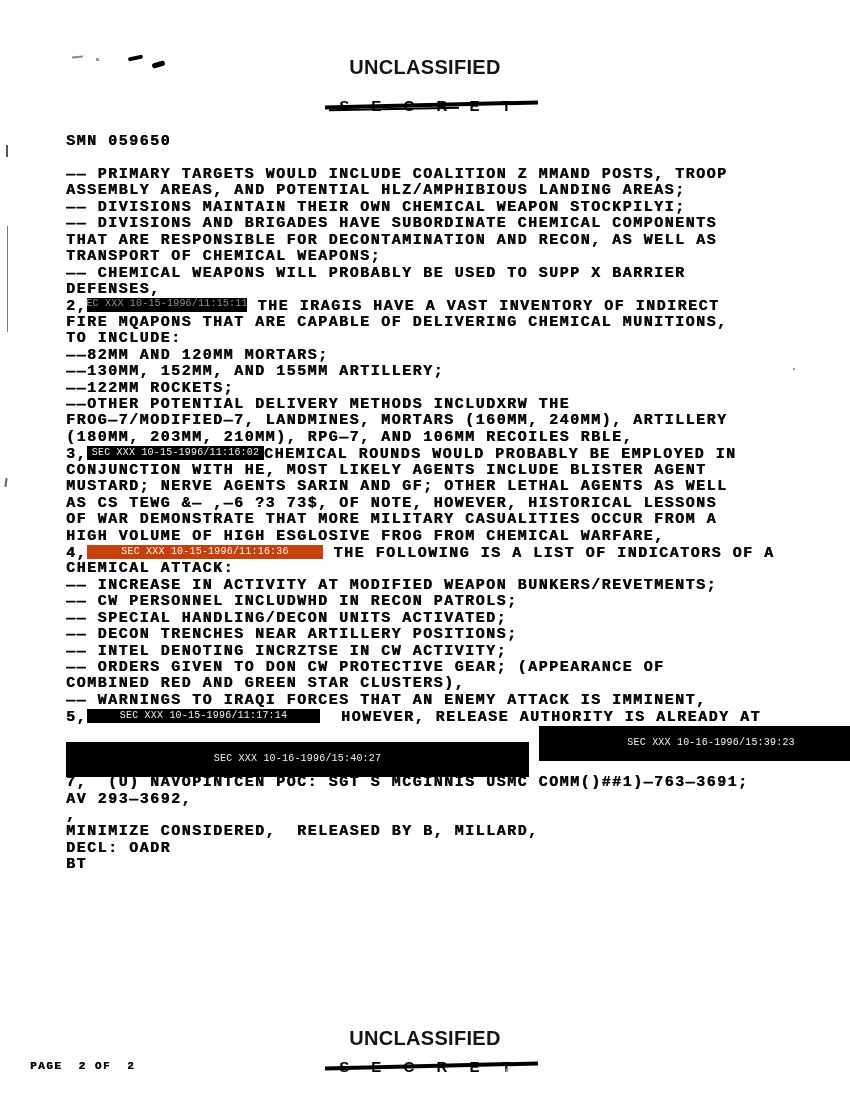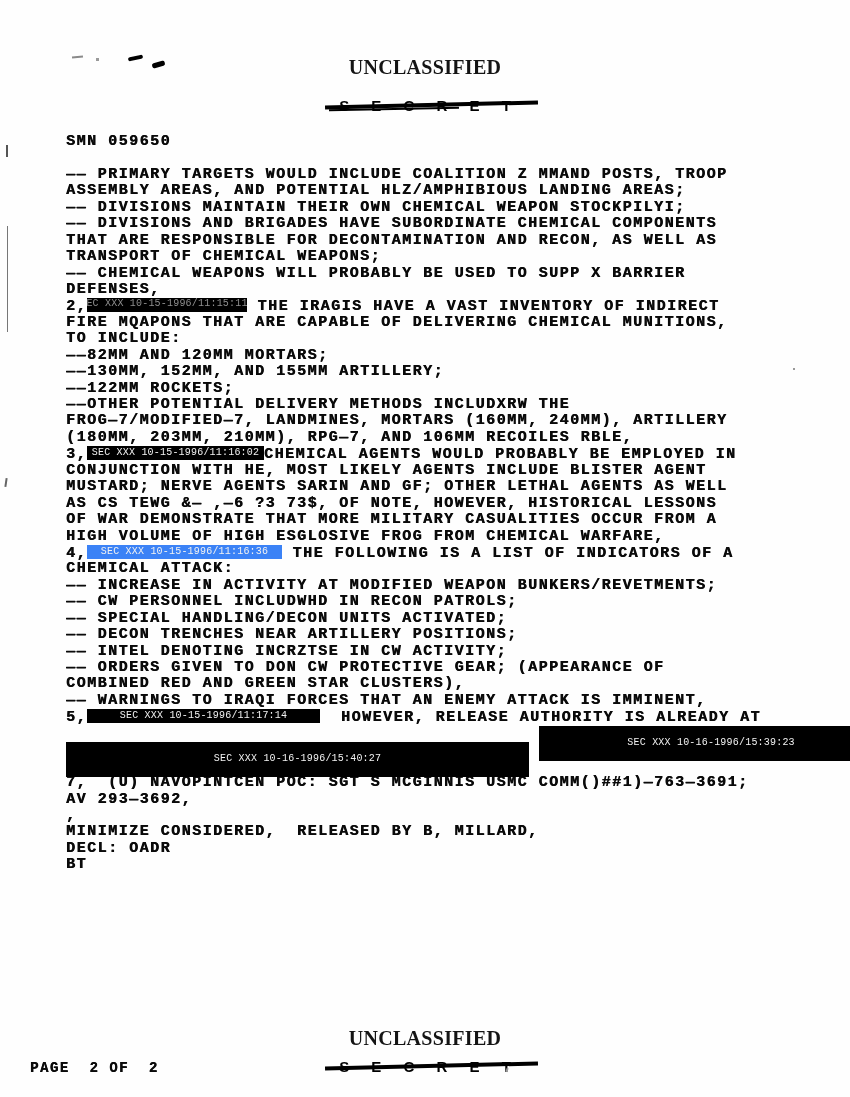--- a/index.html
+++ b/index.html
@@ -2,21 +2,21 @@
 <html><head>
 <meta charset="utf-8">
 <style>
   html,body{margin:0;padding:0;}
   body{width:850px;height:1097px;background:#ffffff;position:relative;overflow:hidden;
        font-family:"Liberation Mono",monospace;}
   .page{position:absolute;inset:0;background:#fefefe;overflow:hidden;}
 
   
   .center-line{position:absolute;left:0;right:0;text-align:center;}
-  .unclass{font-family:Liberation Serif, serif;font-weight:700;font-size:20px;
+  .unclass{font-family:Liberation Sans, sans-serif;font-weight:700;font-size:20px;
            letter-spacing:.3px;color:#141414;transform:scaleY(.96);margin-top:38px;}
 
   
   .secret{position:relative;display:inline-block;font-family:"Liberation Sans",sans-serif;
           font-weight:700;font-size:15px;color:#000;letter-spacing:9px;margin-right:-9px;}
   .secret .strike{position:absolute;left:-14px;right:-18px;top:6px;height:4px;background:#000;
           transform:rotate(-1.4deg);}
   .secret .strike2{position:absolute;left:-10px;width:72%;top:11px;height:2px;background:#000;
           transform:rotate(-1.2deg);}
 
@@ -29,21 +29,21 @@
   
   .redact{display:inline-block;position:relative;background:#000;height:14px;
           vertical-align:-2px;text-shadow:none;letter-spacing:0;}
   .redact .rlabel{position:absolute;inset:0;display:flex;align-items:center;justify-content:center;
           font-family:Liberation Mono, monospace;font-weight:400;font-size:10px;
           letter-spacing:.2px;color:#f2f2f2;white-space:nowrap;border-radius:6px;}
   .redact.faint .rlabel{color:#8f8f8f;align-items:flex-start;line-height:12px;}
   .redact.tall{height:35px;vertical-align:-3.5px;}
 
   
-  #pagenum{position:absolute;left:30px;top:1060px;font-weight:700;font-size:14px;
+  #pagenum{position:absolute;left:30px;top:1060px;font-weight:700;font-size:11px;
            letter-spacing:1.5px;white-space:pre;color:#0a0a0a;text-shadow:.4px 0 0 #0a0a0a;}
 
   
   .art{position:absolute;background:#000;}
 </style>
 </head>
 <body>
 
 <div class="page">
 
@@ -72,27 +72,27 @@
       <div class="line"><span>DEFENSES,</span></div>
       <div class="line"><span>2,</span><span class="redact faint" style="width: 160px; background: rgb(0, 0, 0);"><span class="rlabel">EC XXX 10-15-1996/11:15:11</span></span><span> THE IRAGIS HAVE A VAST INVENTORY OF INDIRECT</span></div>
       <div class="line"><span>FIRE MQAPONS THAT ARE CAPABLE OF DELIVERING CHEMICAL MUNITIONS,</span></div>
       <div class="line"><span>TO INCLUDE:</span></div>
       <div class="line"><span>——82MM AND 120MM MORTARS;</span></div>
       <div class="line"><span>——130MM, 152MM, AND 155MM ARTILLERY;</span></div>
       <div class="line"><span>——122MM ROCKETS;</span></div>
       <div class="line"><span>——OTHER POTENTIAL DELIVERY METHODS INCLUDXRW THE</span></div>
       <div class="line"><span>FROG—7/MODIFIED—7, LANDMINES, MORTARS (160MM, 240MM), ARTILLERY</span></div>
       <div class="line"><span>(180MM, 203MM, 210MM), RPG—7, AND 106MM RECOILES RBLE,</span></div>
-      <div class="line"><span>3,</span><span class="redact" style="width: 177px; background: rgb(0, 0, 0);"><span class="rlabel">SEC XXX 10-15-1996/11:16:02</span></span><span>CHEMICAL AGENTS WOULD PROBABLY BE EMPLOYED IN</span></div>
+      <div class="line"><span>3,</span><span class="redact" style="width: 177px; background: rgb(0, 0, 0);"><span class="rlabel">SEC XXX 10-15-1996/11:16:02</span></span><span>CHEMICAL ROUNDS WOULD PROBABLY BE EMPLOYED IN</span></div>
       <div class="line"><span>CONJUNCTION WITH HE, MOST LIKELY AGENTS INCLUDE BLISTER AGENT</span></div>
       <div class="line"><span>MUSTARD; NERVE AGENTS SARIN AND GF; OTHER LETHAL AGENTS AS WELL</span></div>
       <div class="line"><span>AS CS TEWG &amp;— ,—6 ?3 73$, OF NOTE, HOWEVER, HISTORICAL LESSONS</span></div>
       <div class="line"><span>OF WAR DEMONSTRATE THAT MORE MILITARY CASUALITIES OCCUR FROM A</span></div>
       <div class="line"><span>HIGH VOLUME OF HIGH ESGLOSIVE FROG FROM CHEMICAL WARFARE,</span></div>
-      <div class="line"><span>4,</span><span class="redact" style="width: 195px; background: #3b82f6;"><span class="rlabel">SEC XXX 10-15-1996/11:16:36</span></span><span> THE FOLLOWING IS A LIST OF INDICATORS OF A</span></div>
+      <div class="line"><span>4,</span><span class="redact" style="width: 236px; background: #c2410c;"><span class="rlabel">SEC XXX 10-15-1996/11:16:36</span></span><span> THE FOLLOWING IS A LIST OF INDICATORS OF A</span></div>
       <div class="line"><span>CHEMICAL ATTACK:</span></div>
       <div class="line"><span>—— INCREASE IN ACTIVITY AT MODIFIED WEAPON BUNKERS/REVETMENTS;</span></div>
       <div class="line"><span>—— CW PERSONNEL INCLUDWHD IN RECON PATROLS;</span></div>
       <div class="line"><span>—— SPECIAL HANDLING/DECON UNITS ACTIVATED;</span></div>
       <div class="line"><span>—— DECON TRENCHES NEAR ARTILLERY POSITIONS;</span></div>
       <div class="line"><span>—— INTEL DENOTING INCRZTSE IN CW ACTIVITY;</span></div>
       <div class="line"><span>—— ORDERS GIVEN TO DON CW PROTECTIVE GEAR; (APPEARANCE OF</span></div>
       <div class="line"><span>COMBINED RED AND GREEN STAR CLUSTERS),</span></div>
       <div class="line"><span>—— WARNINGS TO IRAQI FORCES THAT AN ENEMY ATTACK IS IMMINENT,</span></div>
       <div class="line"><span>5,</span><span class="redact" style="width: 233px; background: rgb(0, 0, 0);"><span class="rlabel">SEC XXX 10-15-1996/11:17:14</span></span><span>  HOWEVER, RELEASE AUTHORITY IS ALREADY AT</span></div>

